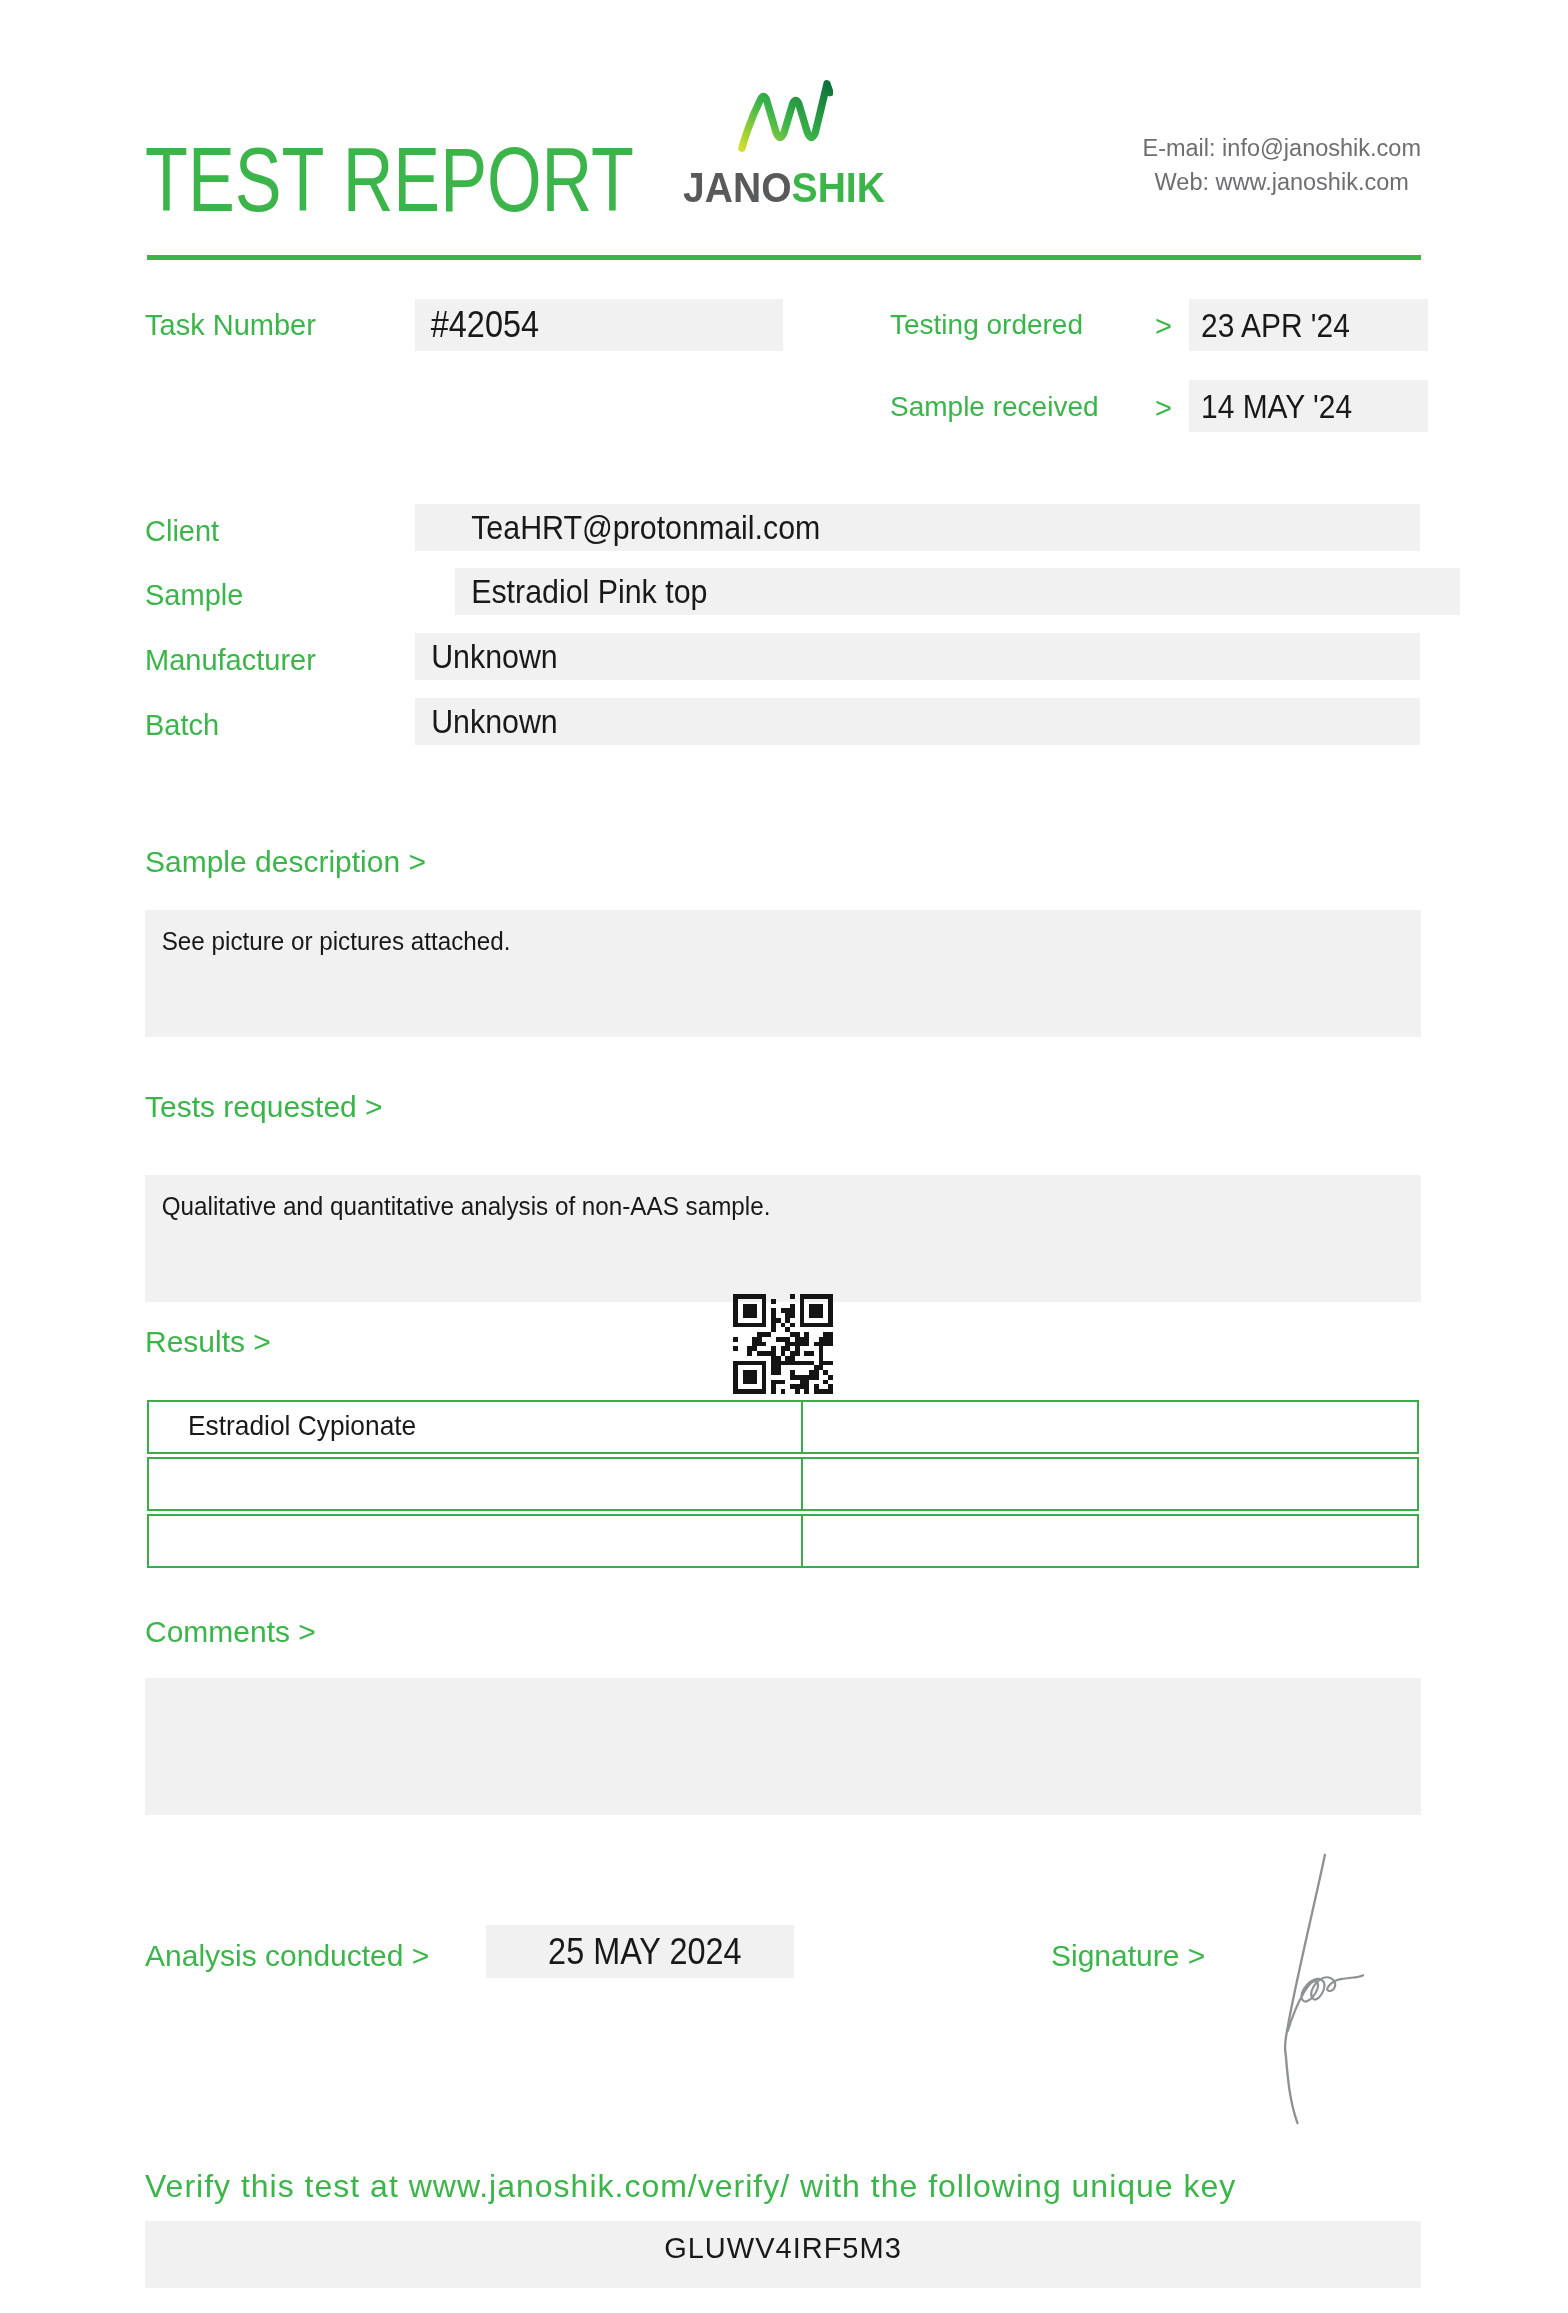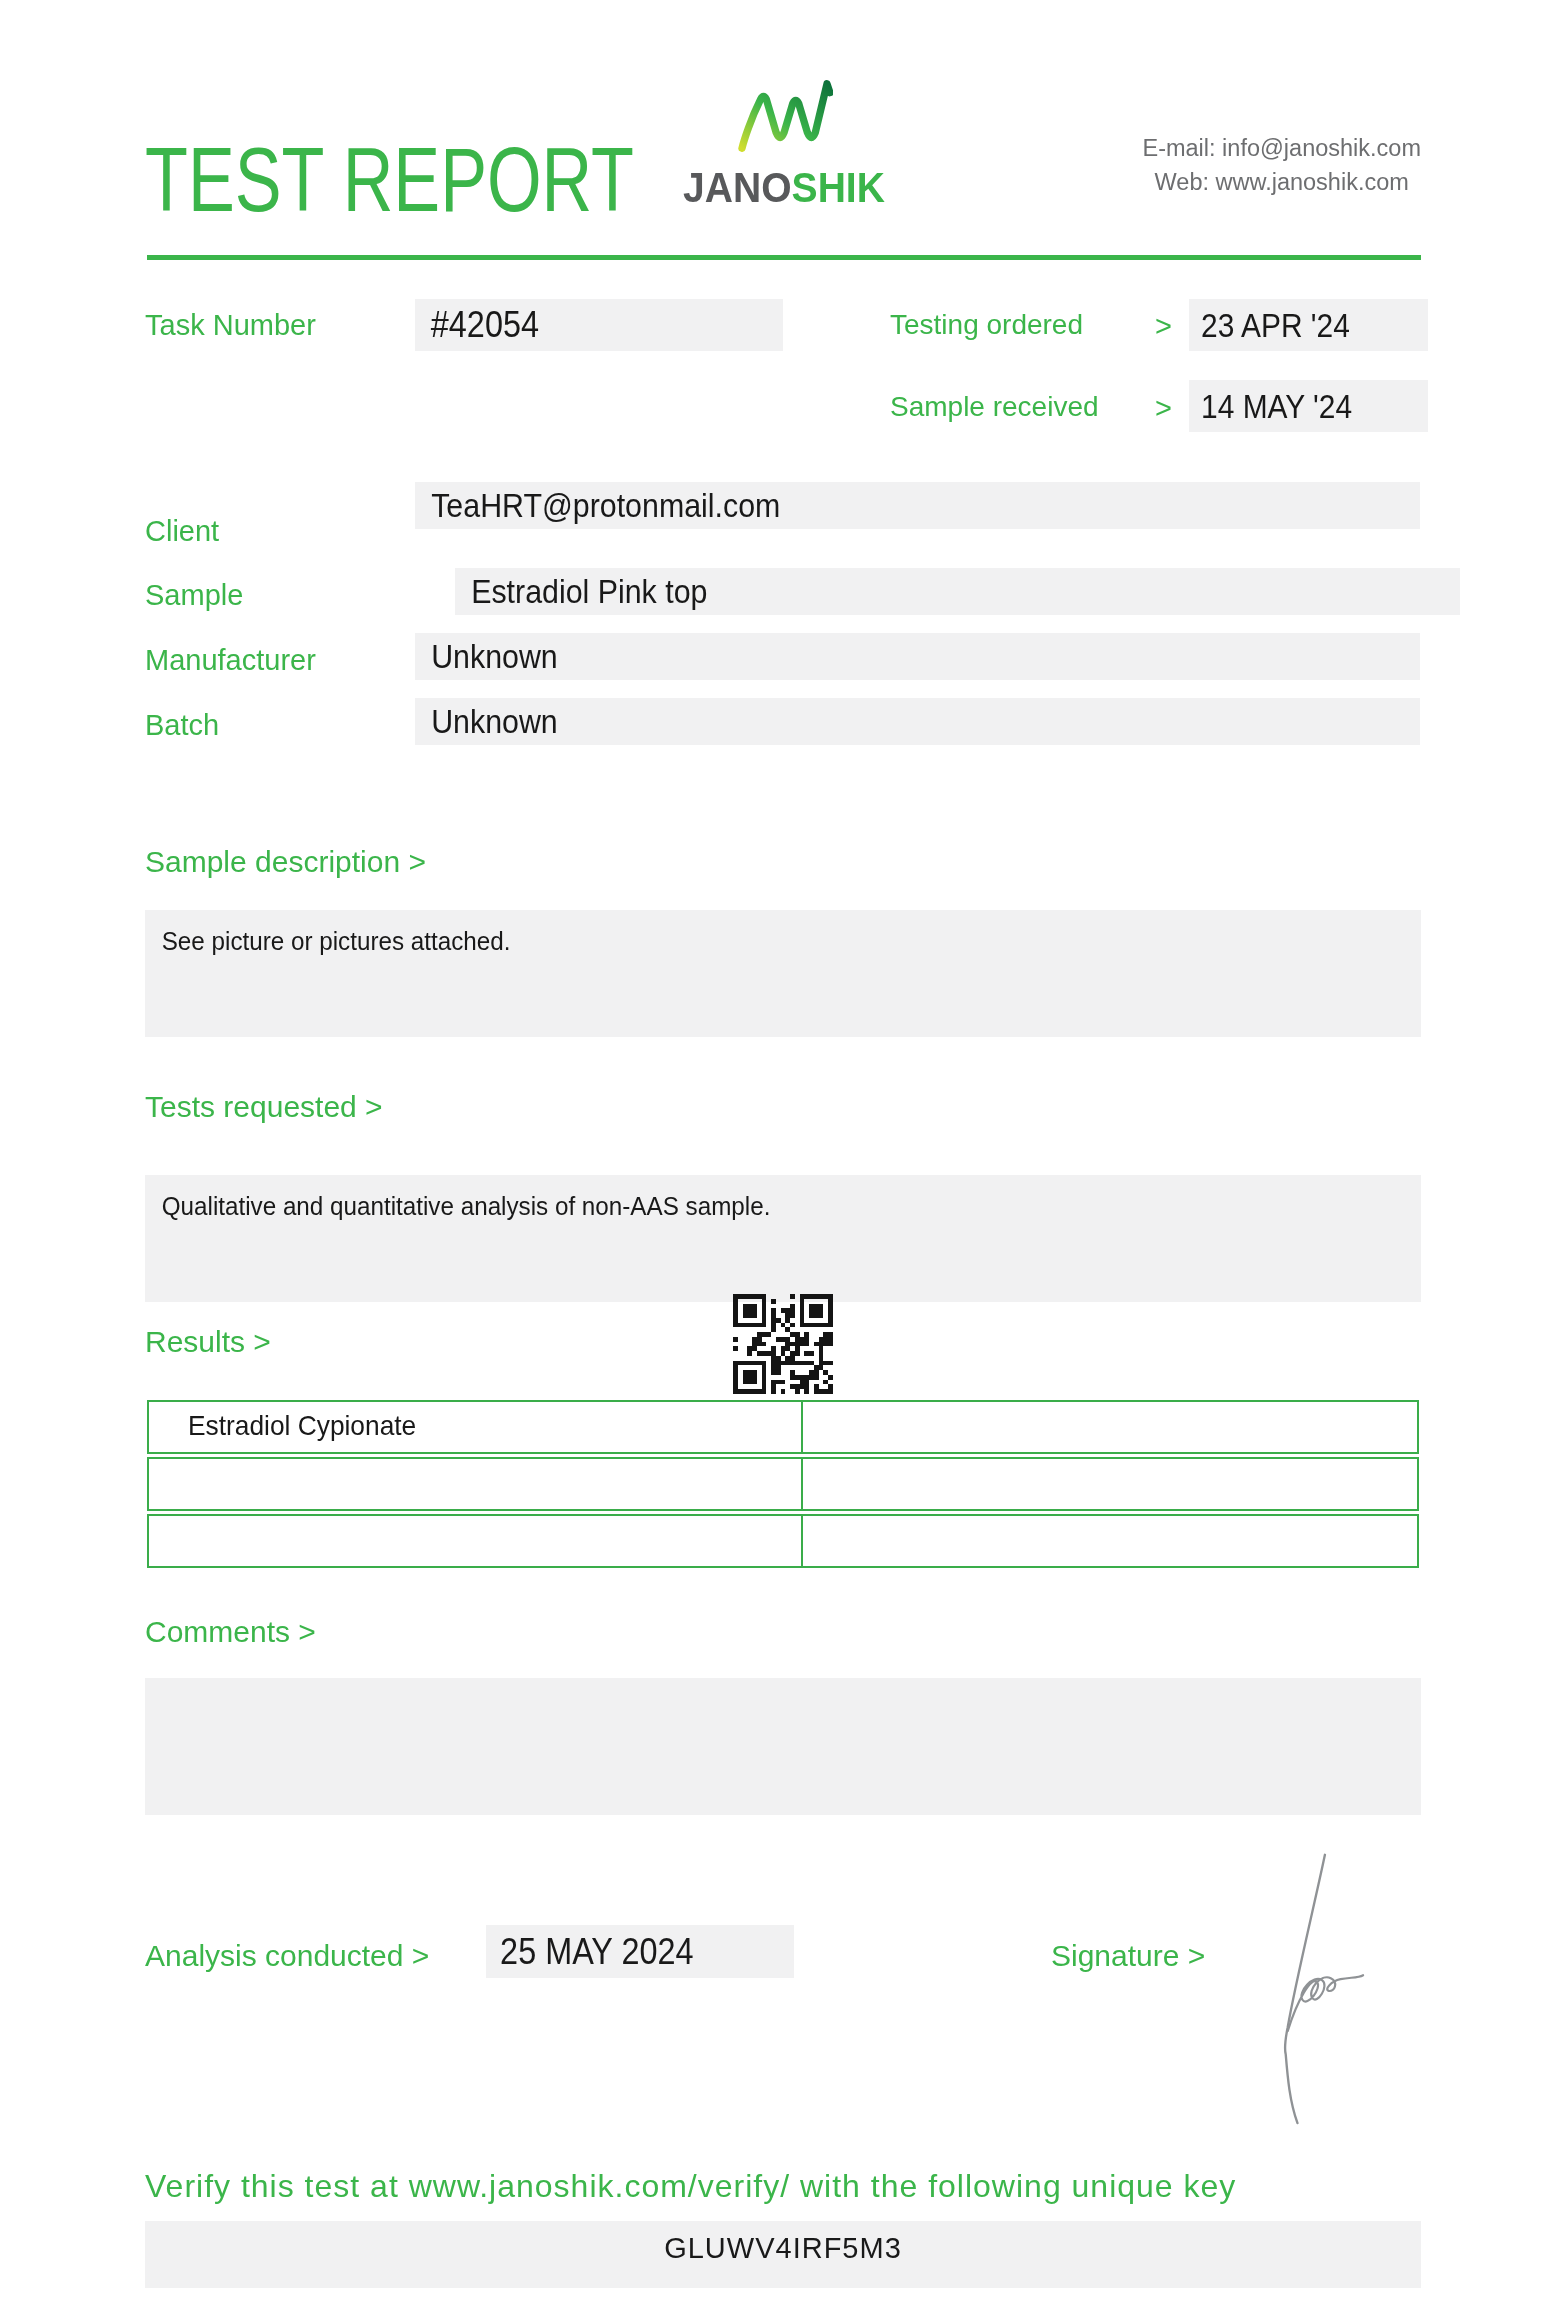--- a/index.html
+++ b/index.html
@@ -55,21 +55,21 @@
   .t-cell{font-size:28px;line-height:47px;padding-left:19.6px;overflow:hidden;white-space:nowrap;}
   .t-cell.c1{width:635px;border-right:2.9px solid var(--tborder);margin-left:19px;}
   .t-cell.c2{flex:1;margin-top:48px;}
   .t-cell .cx{transform:scaleX(0.94);}
 
   
   .qr{position:absolute;left:733px;top:1294px;width:100px;height:100px;}
   .sig{position:absolute;left:1262px;top:1845px;width:118px;height:284px;}
 
   
-  .analysis-box{left:486px;top:1925px;width:308px;height:53px;}
+  .analysis-box{left:486px;top:1925px;width:308px;height:53px;padding-left:48px;}
   .analysis-box .val{font-size:36px;line-height:53px;padding-left:15.7px;}
   .verify-line{position:absolute;left:145px;top:2168px;width:1276px;color:var(--green);
                font-size:32px;letter-spacing:1px;white-space:nowrap;}
   .key-box{position:absolute;left:145px;top:2221px;width:1276px;height:67px;background:var(--gray);
            text-align:center;font-size:29px;line-height:55px;letter-spacing:1px;color:var(--ink);}
 </style>
 </head>
 <body>
 
 <div class="page">
@@ -109,21 +109,21 @@
     <span class="val cx" style="transform:scaleX(0.88);">23 APR '24</span>
   </div>
 
   <span class="g-label" style="left:890px;top:392px;font-size:28px;">Sample received</span>
   <span class="arrow" style="top:392px;">&gt;</span>
   <div class="gbox date-box" style="top:380px;">
     <span class="val cx" style="transform:scaleX(0.88);">14 MAY '24</span>
   </div>
 
   <span class="g-label" style="left:145px;top:516px;">Client</span>
-  <div class="gbox info-box" style="top:482px;">
+  <div class="gbox info-box" style="top:504px;padding-left:40px;">
     <span class="val cx" style="transform:scaleX(0.92);">TeaHRT@protonmail.com</span>
   </div>
 
   <span class="g-label" style="left:145px;top:580px;">Sample</span>
   <div class="gbox info-box" style="top:568px;margin-left:40px;">
     <span class="val cx" style="transform:scaleX(0.92);">Estradiol Pink top</span>
   </div>
 
   <span class="g-label" style="left:145px;top:645px;">Manufacturer</span>
   <div class="gbox info-box" style="top:633px;">

